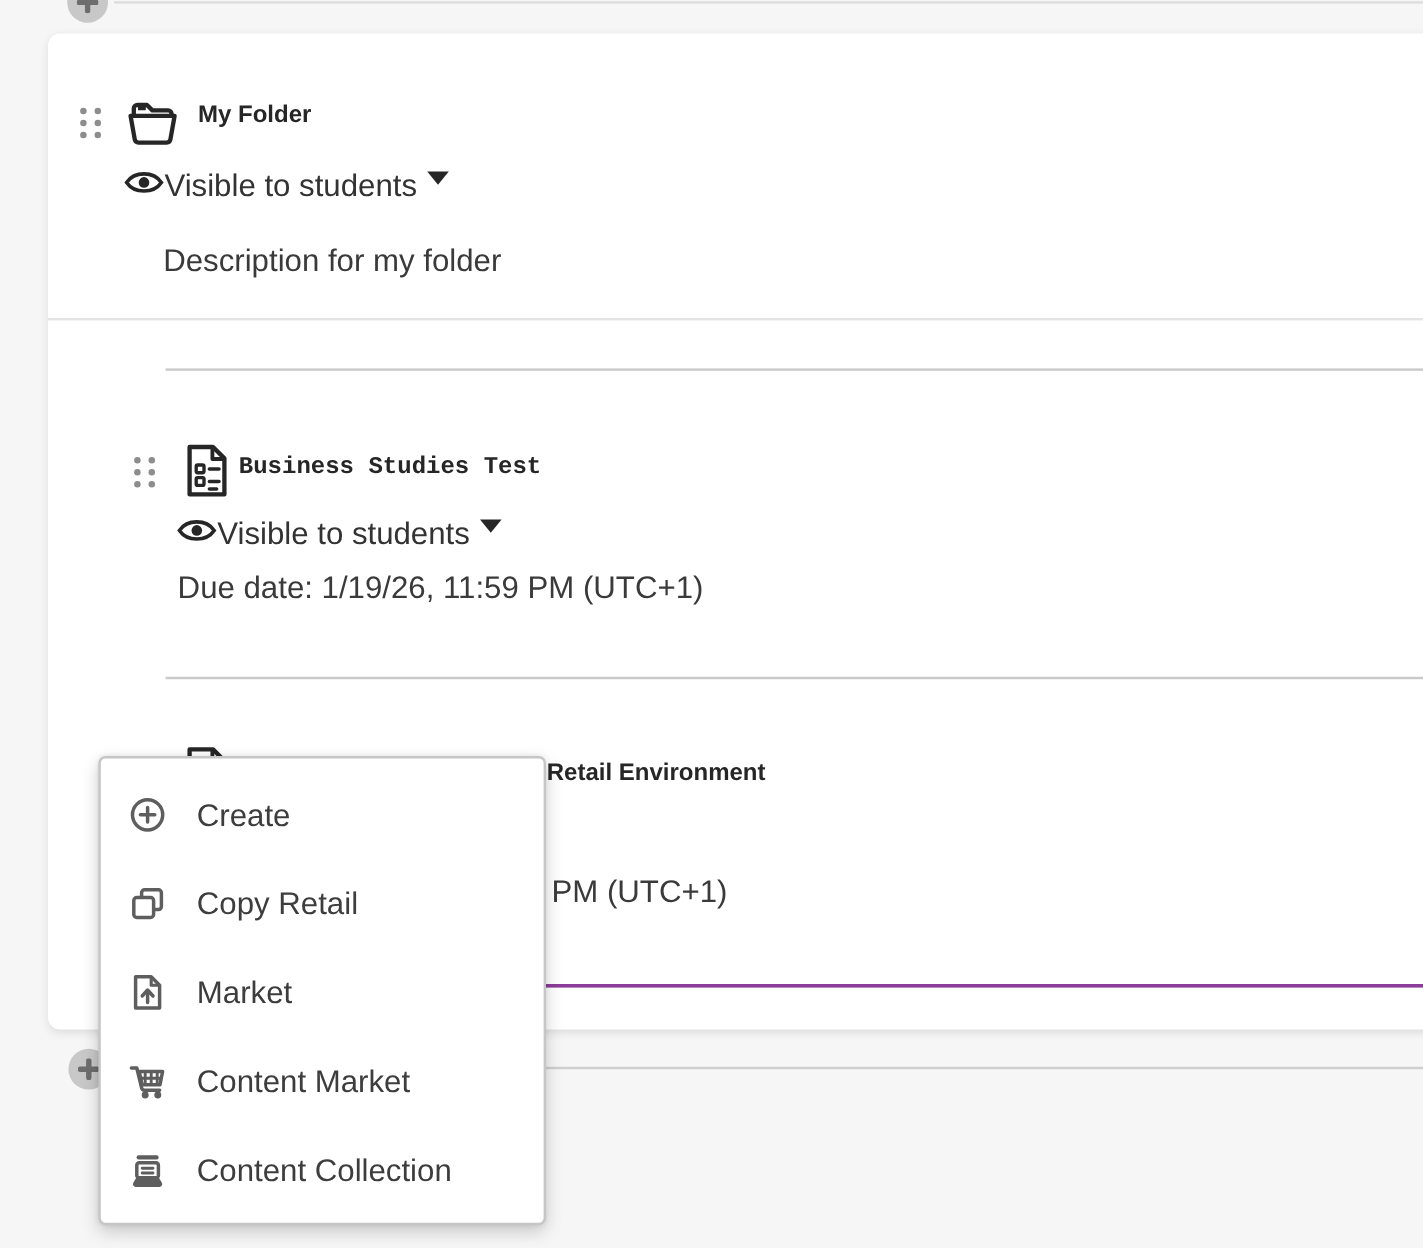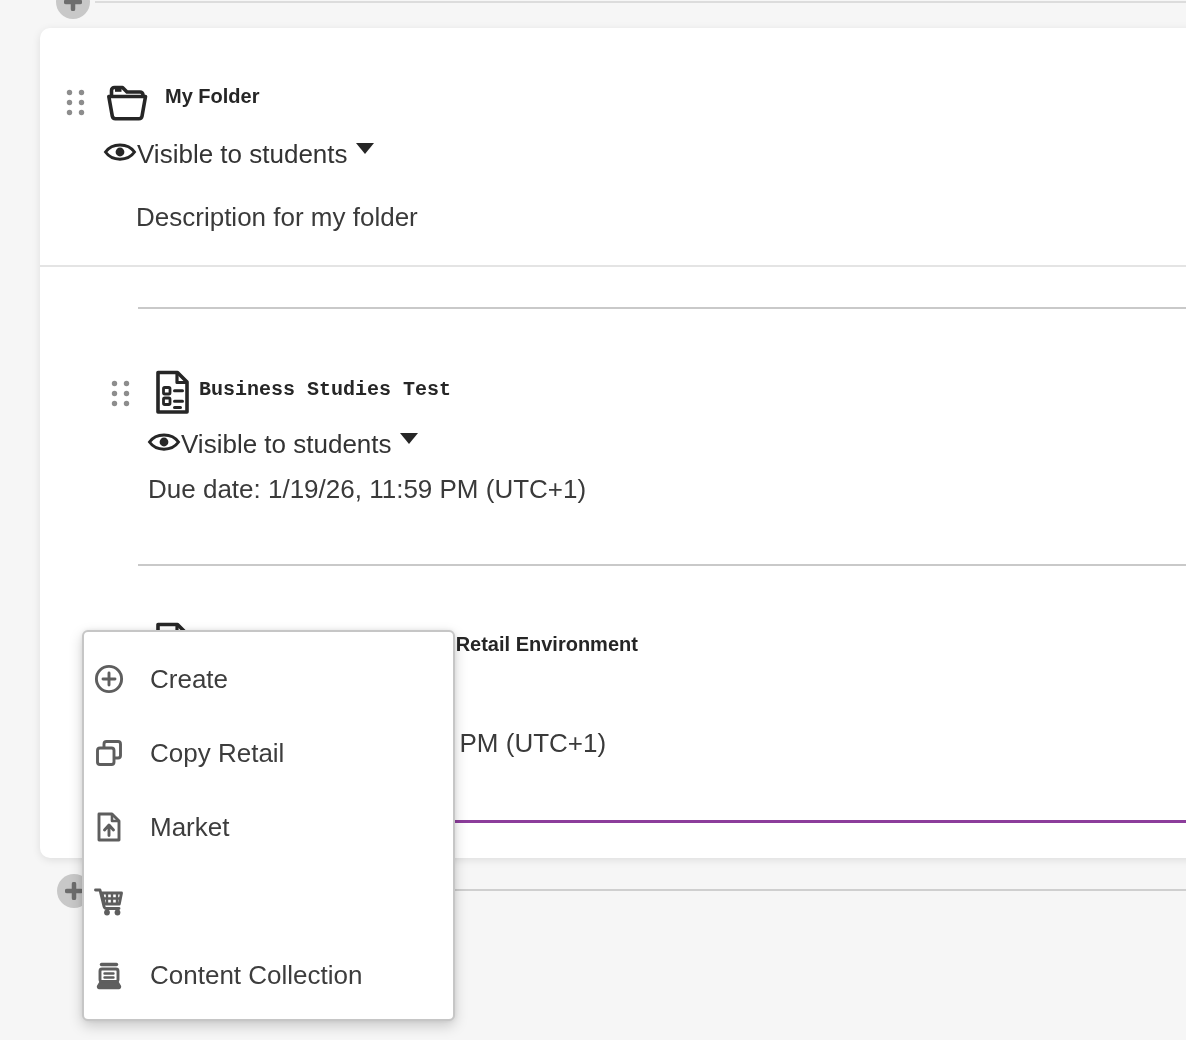--- a/index.html
+++ b/index.html
@@ -37,21 +37,21 @@
           border-top:11px solid #262626; }
   
   .popup{
     position:absolute; left:82px; top:630px; width:373px; height:391px;
     background:#ffffff; border:2px solid #c6c6c6; border-radius:6px;
     box-shadow:0 5px 14px rgba(0,0,0,.18), 0 0 4px rgba(0,0,0,.08);
     z-index:10; padding-top:10px;
   }
   .menu-item{
     position:relative; height:74px; display:flex; align-items:center;
-    padding-left:9px; cursor:pointer; background:transparent; border:none; width:100%;
+    padding-left:23px; cursor:pointer; background:transparent; border:none; width:100%;
     text-align:left;
   }
   .menu-item .mi-icon{ width:32px; height:32px; flex:0 0 32px; display:flex; align-items:center; justify-content:center; }
   .menu-item .mi-label{ margin-left:25px; font-size:26px; color:#3d3d3d; white-space:nowrap; }
 </style>
 </head>
 <body>
 
 <div class="screen">
 
@@ -204,20 +204,21 @@
     <button class="menu-item">
       <span class="mi-icon">
         <svg width="32" height="32" viewBox="0 0 32 32">
           <path d="M2.5 5 H7 l4 16.5 a2.6 2.6 0 0 0 2.5 2 H26" fill="none" stroke="#5e5e5e" stroke-width="2.9" stroke-linecap="round" stroke-linejoin="round"></path>
           <path d="M9 8 H28.5 l-2.2 11 H11.5 Z" fill="none" stroke="#5e5e5e" stroke-width="2.9" stroke-linejoin="round"></path>
           <path d="M14 8.5 v10 M19 8.5 v10 M24 8.5 v10 M10 13.5 h18" stroke="#5e5e5e" stroke-width="2.4" fill="none"></path>
           <circle cx="14" cy="27.5" r="2.9" fill="#5e5e5e"></circle>
           <circle cx="24.5" cy="27.5" r="2.9" fill="#5e5e5e"></circle>
         </svg>
       </span>
+      <span class="mi-label">Content Market</span>
     </button>
 
     <button class="menu-item">
       <span class="mi-icon">
         <svg width="32" height="32" viewBox="0 0 32 32">
           <path d="M8.5 5.5 H23.5" stroke="#5e5e5e" stroke-width="3.4" stroke-linecap="round" fill="none"></path>
           <rect x="7" y="10" width="18" height="12.5" rx="2" fill="none" stroke="#5e5e5e" stroke-width="2.9"></rect>
           <path d="M11.5 14.5 H20.5 M11.5 18.5 H20.5" stroke="#5e5e5e" stroke-width="2.4" stroke-linecap="round" fill="none"></path>
           <path d="M7.5 22.5 L4.8 27 a1.6 1.6 0 0 0 1.4 2.4 H25.8 a1.6 1.6 0 0 0 1.4-2.4 L24.5 22.5 Z" fill="#5e5e5e" stroke="#5e5e5e" stroke-width="1.6" stroke-linejoin="round"></path>
         </svg>

